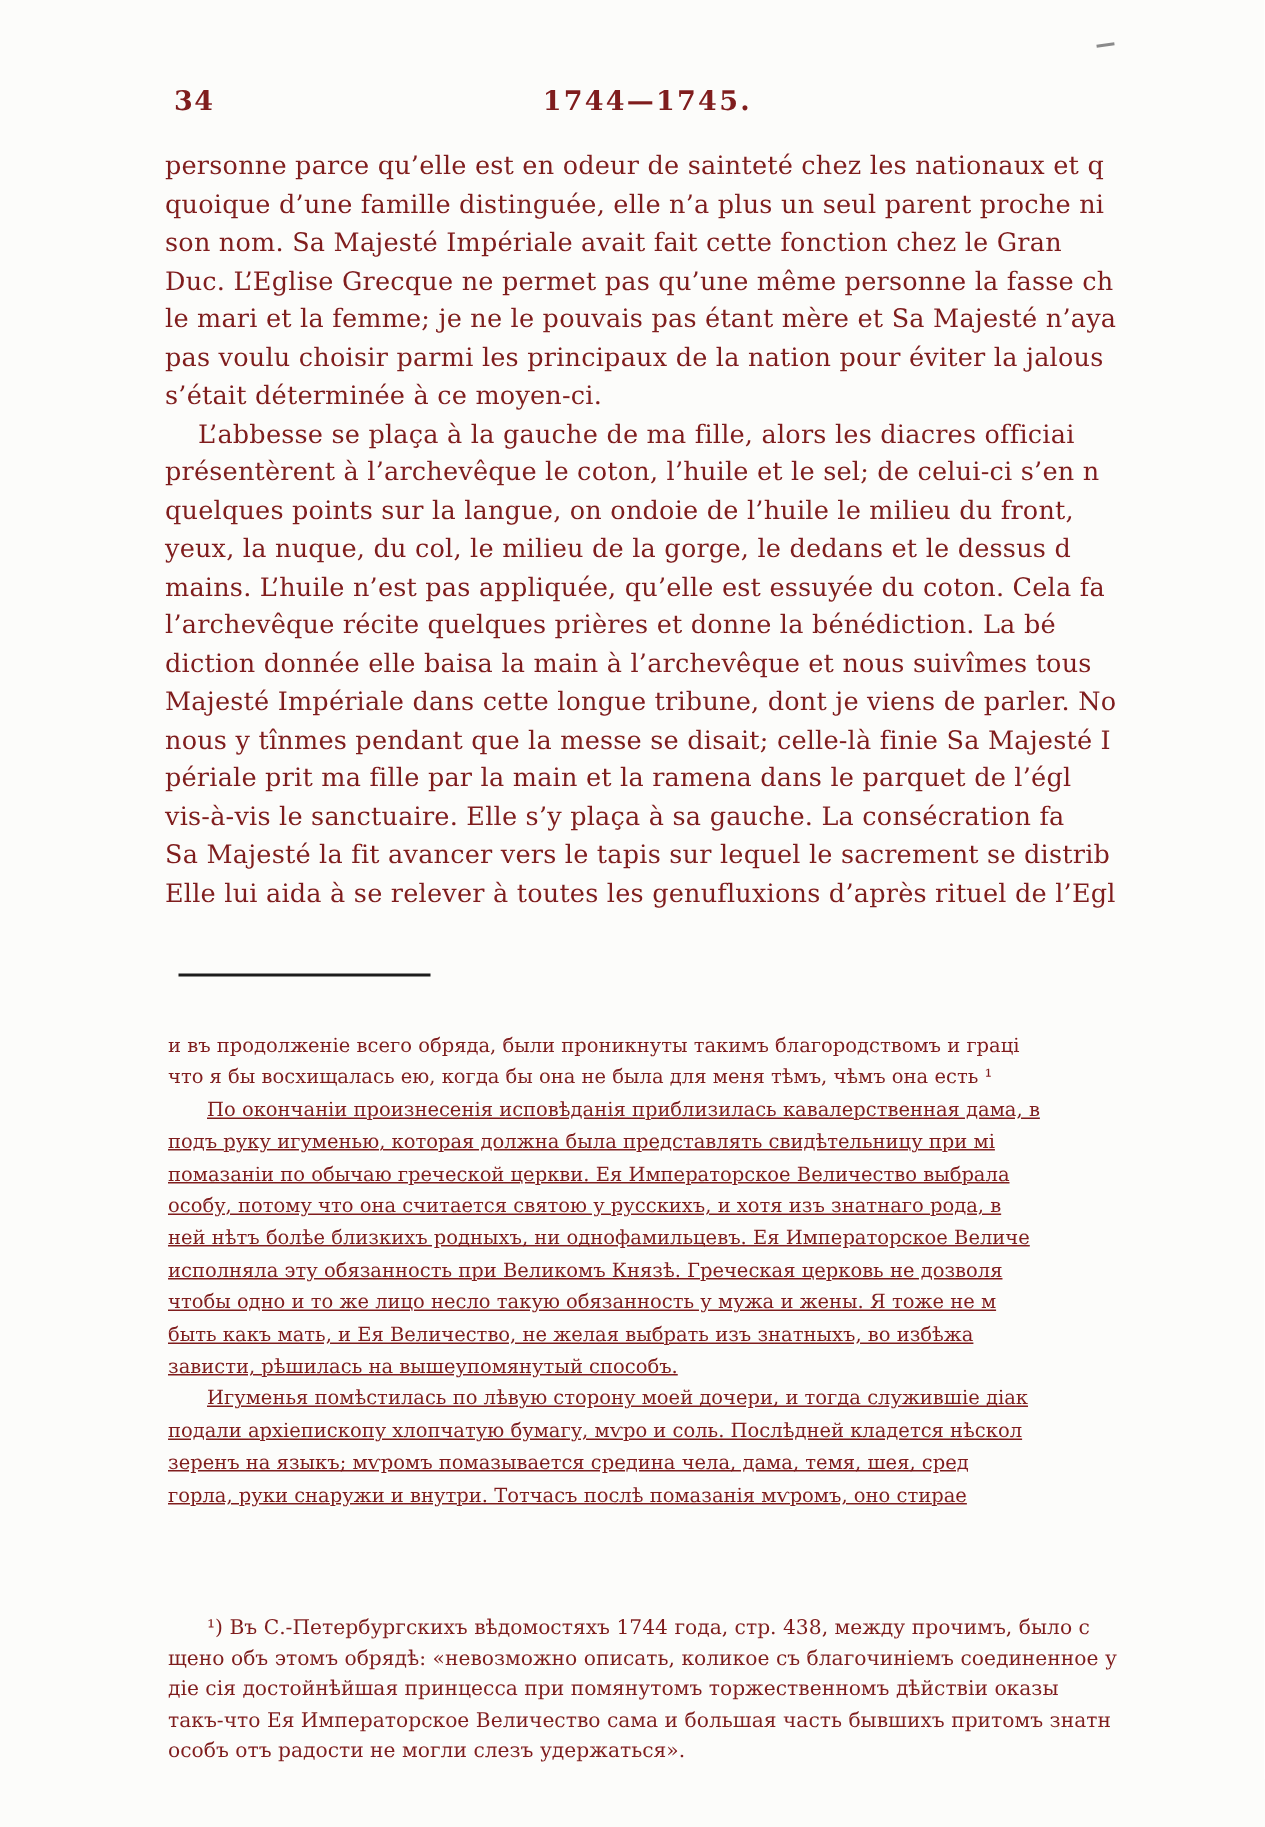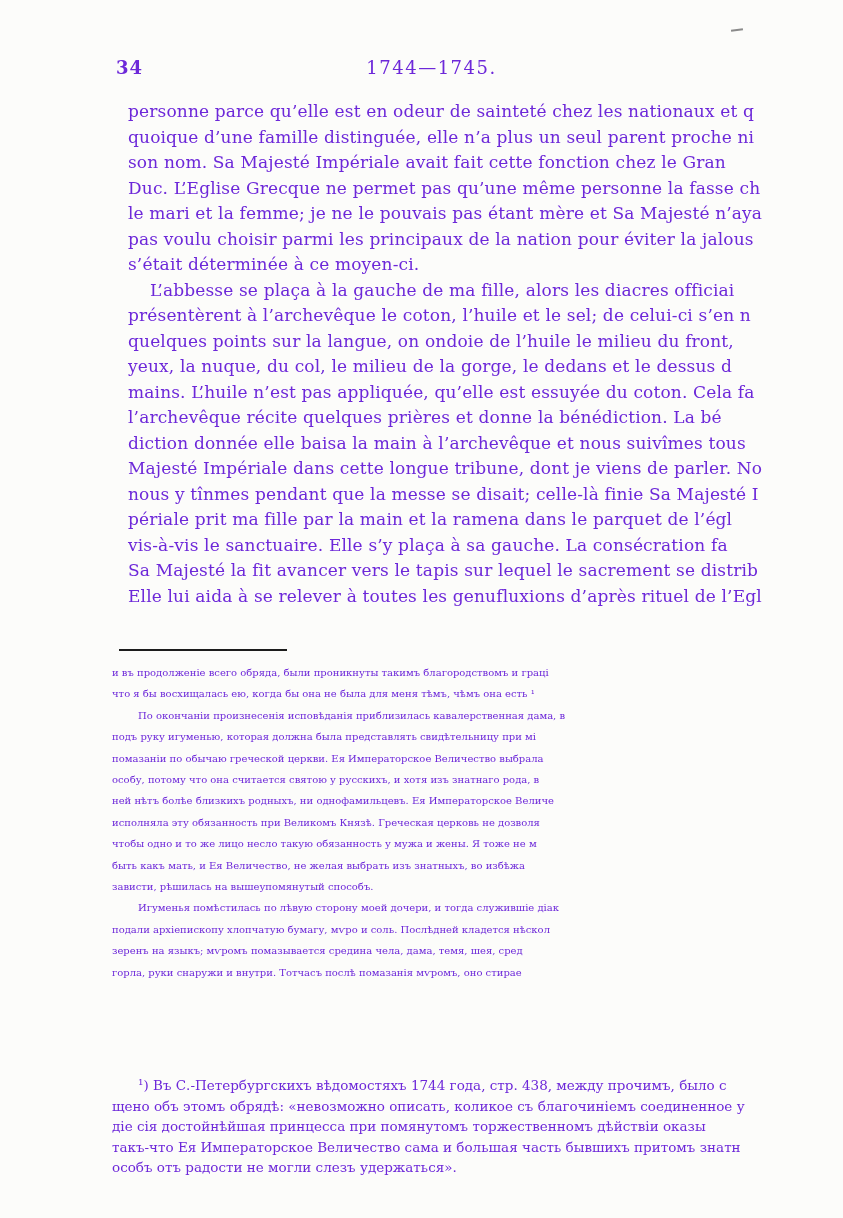--- a/index.html
+++ b/index.html
@@ -2,70 +2,70 @@
 <html><head>
 <meta charset="utf-8">
 <style>
   html, body { margin: 0; padding: 0; background: #ffffff; }
   .page {
     position: relative;
     width: 843px;
     height: 1218px;
     background: #fcfcfa;
     font-family: "DejaVu Serif", serif;
-    color: #6d28d9;
+    color: #7f1d1d;
     overflow: hidden;
   }
   .pagenum {
     position: absolute;
     left: 116px;
     top: 57px;
     font-size: 18px;
     font-weight: bold;
     letter-spacing: 1px;
   }
   .runhead {
     position: absolute;
     left: 118px;
     top: 57px;
     width: 627px;
     text-align: center;
     font-size: 18px;
-    font-weight: normal;
+    font-weight: bold;
     letter-spacing: 1.5px;
   }
   .french {
     position: absolute;
-    left: 128px;
+    left: 110px;
     top: 99px;
     width: 636px;
     font-size: 17px;
     line-height: 25.5px;
     letter-spacing: 0.15px;
   }
   .french p { margin: 0; white-space: pre-line; }
   .indent { text-indent: 22px; }
   .rule {
     position: absolute;
     left: 119px;
     top: 649px;
     width: 168px;
     height: 2px;
     background: #1c1c1c;
   }
   .russian {
     position: absolute;
     left: 112px;
-    top: 662px;
+    top: 687px;
     width: 648px;
-    font-size: 10px;
+    font-size: 13px;
     line-height: 21.4px;
   }
   .russian p { margin: 0; white-space: pre-line; }
-  .russian .indent { text-indent: 26px; }
+  .russian .indent { text-indent: 26px; text-decoration: underline; }
   .footnote {
     position: absolute;
     left: 112px;
     top: 1037px;
     width: 652px;
     font-size: 13.5px;
     line-height: 20.6px;
     margin-top: 38px;
   }
   .footnote p { margin: 0; white-space: pre-line; text-indent: 26px; }

